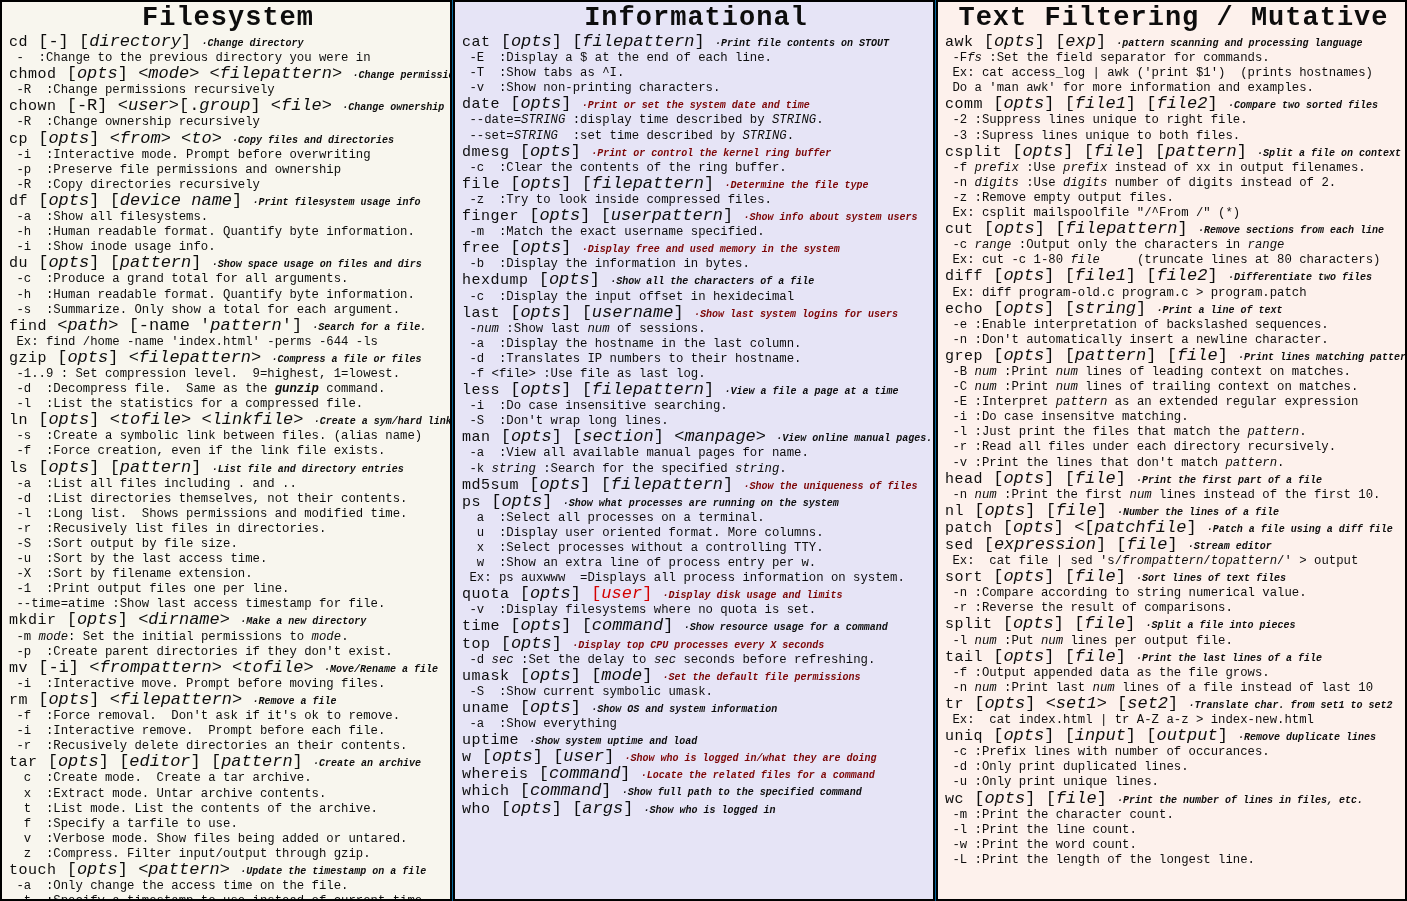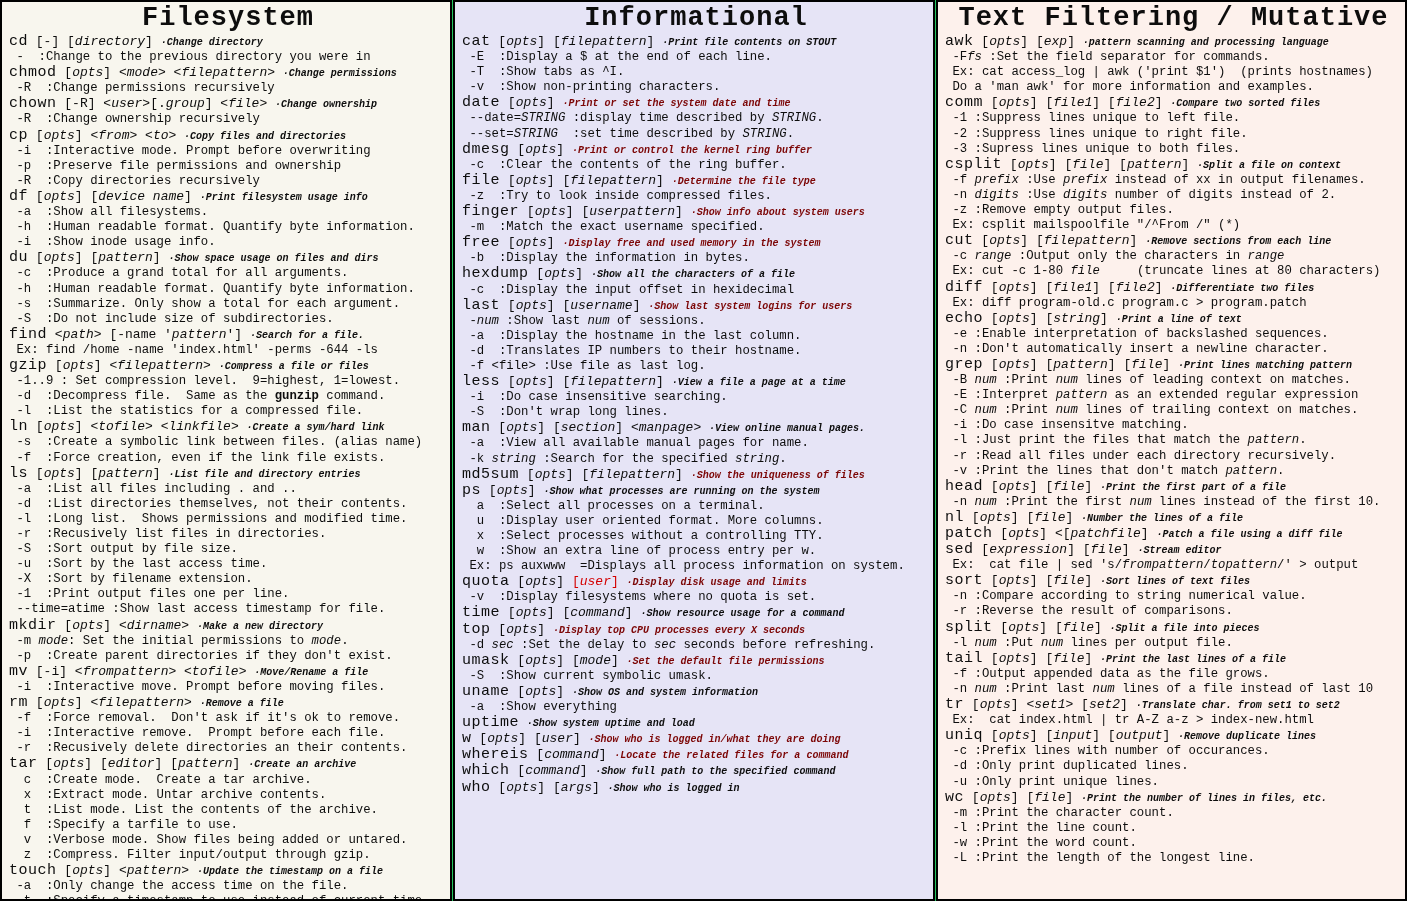--- a/index.html
+++ b/index.html
@@ -1,46 +1,46 @@
 <!DOCTYPE html>
 <html style="--left-bg: #f8f6ee; --middle-bg: #e6e4f6; --right-bg: #fdf1ec; --ink: #0d0d0d; --dark-red: #7c0606; --bright-red: #d40000; --border: #000000;"><head>
 <meta charset="utf-8">
 <style>
   html,body{margin:0;padding:0;}
   body{
     width:1407px;height:901px;overflow:hidden;
     background:#8f8f8f;
     font-family:"Liberation Mono","DejaVu Sans Mono",monospace;
   }
-  .sheet{display:flex;width:1407px;height:901px;background:#22c55e;}
+  .sheet{display:flex;width:1407px;height:901px;background:#0369a1;}
   .col{
     box-sizing:border-box;height:901px;overflow:hidden;
     border:2px solid var(--border,#000);
     padding:1px 3px 0 7px;
   }
   .col0{flex:0 0 452px;background:var(--left-bg,#f8f6ee);}
   .col1{flex:0 0 482px;background:var(--middle-bg,#e6e4f6);margin-left:1px;}
   .col2{flex:0 0 471px;background:var(--right-bg,#fdf1ec);margin-left:1px;}
   .col-title{
     margin:0;text-align:center;font-weight:bold;
     font-size:27px;line-height:31px;letter-spacing:1px;
     color:var(--ink,#0d0d0d);
     font-family:"Liberation Mono","DejaVu Sans Mono",monospace;
   }
   .entries{color:var(--ink,#0d0d0d);}
   .entry-head,.line{
     white-space:pre;font-size:12.3px;line-height:15.1px;
   }
   .cmd{font-size:15px;font-weight:normal;letter-spacing:.5px;}
-  .args{font-size:13px;}
+  .args{font-size:17px;}
   .desc{font-size:10px;font-weight:bold;font-style:italic;}
   .red-desc{color:var(--dark-red,#7c0606);text-align:right;}
   .red{color:var(--bright-red,#d40000);}
   i{font-style:italic;}
-  b{font-weight:bold;}
+  b{font-weight:bold;font-style:italic;}
 </style>
 </head>
 <body>
 
 <div class="sheet">
   <section class="col col0">
     <h1 class="col-title">Filesystem</h1>
     <div class="entries">
         <div class="entry-head"><span class="cmd">cd</span><span class="args"> [-] [<i>directory</i>] </span><span class="desc">·Change directory</span></div>
         <div class="line"> -  :Change to the previous directory you were in</div>
@@ -53,21 +53,20 @@
         <div class="line"> -p  :Preserve file permissions and ownership</div>
         <div class="line"> -R  :Copy directories recursively</div>
         <div class="entry-head"><span class="cmd">df</span><span class="args"> [<i>opts</i>] [<i>device name</i>] </span><span class="desc">·Print filesystem usage info</span></div>
         <div class="line"> -a  :Show all filesystems.</div>
         <div class="line"> -h  :Human readable format. Quantify byte information.</div>
         <div class="line"> -i  :Show inode usage info.</div>
         <div class="entry-head"><span class="cmd">du</span><span class="args"> [<i>opts</i>] [<i>pattern</i>] </span><span class="desc">·Show space usage on files and dirs</span></div>
         <div class="line"> -c  :Produce a grand total for all arguments.</div>
         <div class="line"> -h  :Human readable format. Quantify byte information.</div>
         <div class="line"> -s  :Summarize. Only show a total for each argument.</div>
-        <div class="line"> -S  :Do not include size of subdirectories.</div>
         <div class="entry-head"><span class="cmd">find</span><span class="args"> &lt;<i>path</i>&gt; [-name '<i>pattern</i>'] </span><span class="desc">·Search for a file.</span></div>
         <div class="line"> Ex: find /home -name 'index.html' -perms -644 -ls</div>
         <div class="entry-head"><span class="cmd">gzip</span><span class="args"> [<i>opts</i>] &lt;<i>filepattern</i>&gt; </span><span class="desc">·Compress a file or files</span></div>
         <div class="line"> -1..9 : Set compression level.  9=highest, 1=lowest.</div>
         <div class="line"> -d  :Decompress file.  Same as the <b>gunzip</b> command.</div>
         <div class="line"> -l  :List the statistics for a compressed file.</div>
         <div class="entry-head"><span class="cmd">ln</span><span class="args"> [<i>opts</i>] &lt;<i>tofile</i>&gt; &lt;<i>linkfile</i>&gt; </span><span class="desc">·Create a sym/hard link</span></div>
         <div class="line"> -s  :Create a symbolic link between files. (alias name)</div>
         <div class="line"> -f  :Force creation, even if the link file exists.</div>
         <div class="entry-head"><span class="cmd">ls</span><span class="args"> [<i>opts</i>] [<i>pattern</i>] </span><span class="desc">·List file and directory entries</span></div>
@@ -156,40 +155,39 @@
       </div>
   </section>
   <section class="col col2">
     <h1 class="col-title">Text Filtering / Mutative</h1>
     <div class="entries">
         <div class="entry-head"><span class="cmd">awk</span><span class="args"> [<i>opts</i>] [<i>exp</i>] </span><span class="desc">·pattern scanning and processing language</span></div>
         <div class="line"> -F<i>fs</i> :Set the field separator for commands.</div>
         <div class="line"> Ex: cat access_log | awk ('print $1')  (prints hostnames)</div>
         <div class="line"> Do a 'man awk' for more information and examples.</div>
         <div class="entry-head"><span class="cmd">comm</span><span class="args"> [<i>opts</i>] [<i>file1</i>] [<i>file2</i>] </span><span class="desc">·Compare two sorted files</span></div>
-        <div class="line"> -1 :Suppress lines unique to left file.</div>
         <div class="line"> -2 :Suppress lines unique to right file.</div>
         <div class="line"> -3 :Supress lines unique to both files.</div>
         <div class="entry-head"><span class="cmd">csplit</span><span class="args"> [<i>opts</i>] [<i>file</i>] [<i>pattern</i>] </span><span class="desc">·Split a file on context</span></div>
         <div class="line"> -f <i>prefix</i> :Use <i>prefix</i> instead of xx in output filenames.</div>
         <div class="line"> -n <i>digits</i> :Use <i>digits</i> number of digits instead of 2.</div>
         <div class="line"> -z :Remove empty output files.</div>
         <div class="line"> Ex: csplit mailspoolfile "/^From /" (*)</div>
         <div class="entry-head"><span class="cmd">cut</span><span class="args"> [<i>opts</i>] [<i>filepattern</i>] </span><span class="desc">·Remove sections from each line</span></div>
         <div class="line"> -c <i>range</i> :Output only the characters in <i>range</i></div>
         <div class="line"> Ex: cut -c 1-80 <i>file</i>     (truncate lines at 80 characters)</div>
         <div class="entry-head"><span class="cmd">diff</span><span class="args"> [<i>opts</i>] [<i>file1</i>] [<i>file2</i>] </span><span class="desc">·Differentiate two files</span></div>
         <div class="line"> Ex: diff program-old.c program.c &gt; program.patch</div>
         <div class="entry-head"><span class="cmd">echo</span><span class="args"> [<i>opts</i>] [<i>string</i>] </span><span class="desc">·Print a line of text</span></div>
         <div class="line"> -e :Enable interpretation of backslashed sequences.</div>
         <div class="line"> -n :Don't automatically insert a newline character.</div>
         <div class="entry-head"><span class="cmd">grep</span><span class="args"> [<i>opts</i>] [<i>pattern</i>] [<i>file</i>] </span><span class="desc">·Print lines matching pattern</span></div>
         <div class="line"> -B <i>num</i> :Print <i>num</i> lines of leading context on matches.</div>
+        <div class="line"> -C <i>num</i> :Print <i>num</i> lines of trailing context on matches.</div>
         <div class="line"> -E :Interpret <i>pattern</i> as an extended regular expression</div>
-        <div class="line"> -C <i>num</i> :Print <i>num</i> lines of trailing context on matches.</div>
         <div class="line"> -i :Do case insensitve matching.</div>
         <div class="line"> -l :Just print the files that match the <i>pattern</i>.</div>
         <div class="line"> -r :Read all files under each directory recursively.</div>
         <div class="line"> -v :Print the lines that don't match <i>pattern</i>.</div>
         <div class="entry-head"><span class="cmd">head</span><span class="args"> [<i>opts</i>] [<i>file</i>] </span><span class="desc">·Print the first part of a file</span></div>
         <div class="line"> -n <i>num</i> :Print the first <i>num</i> lines instead of the first 10.</div>
         <div class="entry-head"><span class="cmd">nl</span><span class="args"> [<i>opts</i>] [<i>file</i>] </span><span class="desc">·Number the lines of a file</span></div>
         <div class="entry-head"><span class="cmd">patch</span><span class="args"> [<i>opts</i>] &lt;[<i>patchfile</i>] </span><span class="desc">·Patch a file using a diff file</span></div>
         <div class="entry-head"><span class="cmd">sed</span><span class="args"> [<i>expression</i>] [<i>file</i>] </span><span class="desc">·Stream editor</span></div>
         <div class="line"> Ex:  cat file | sed 's/<i>frompattern</i>/<i>topattern</i>/' &gt; output</div>

